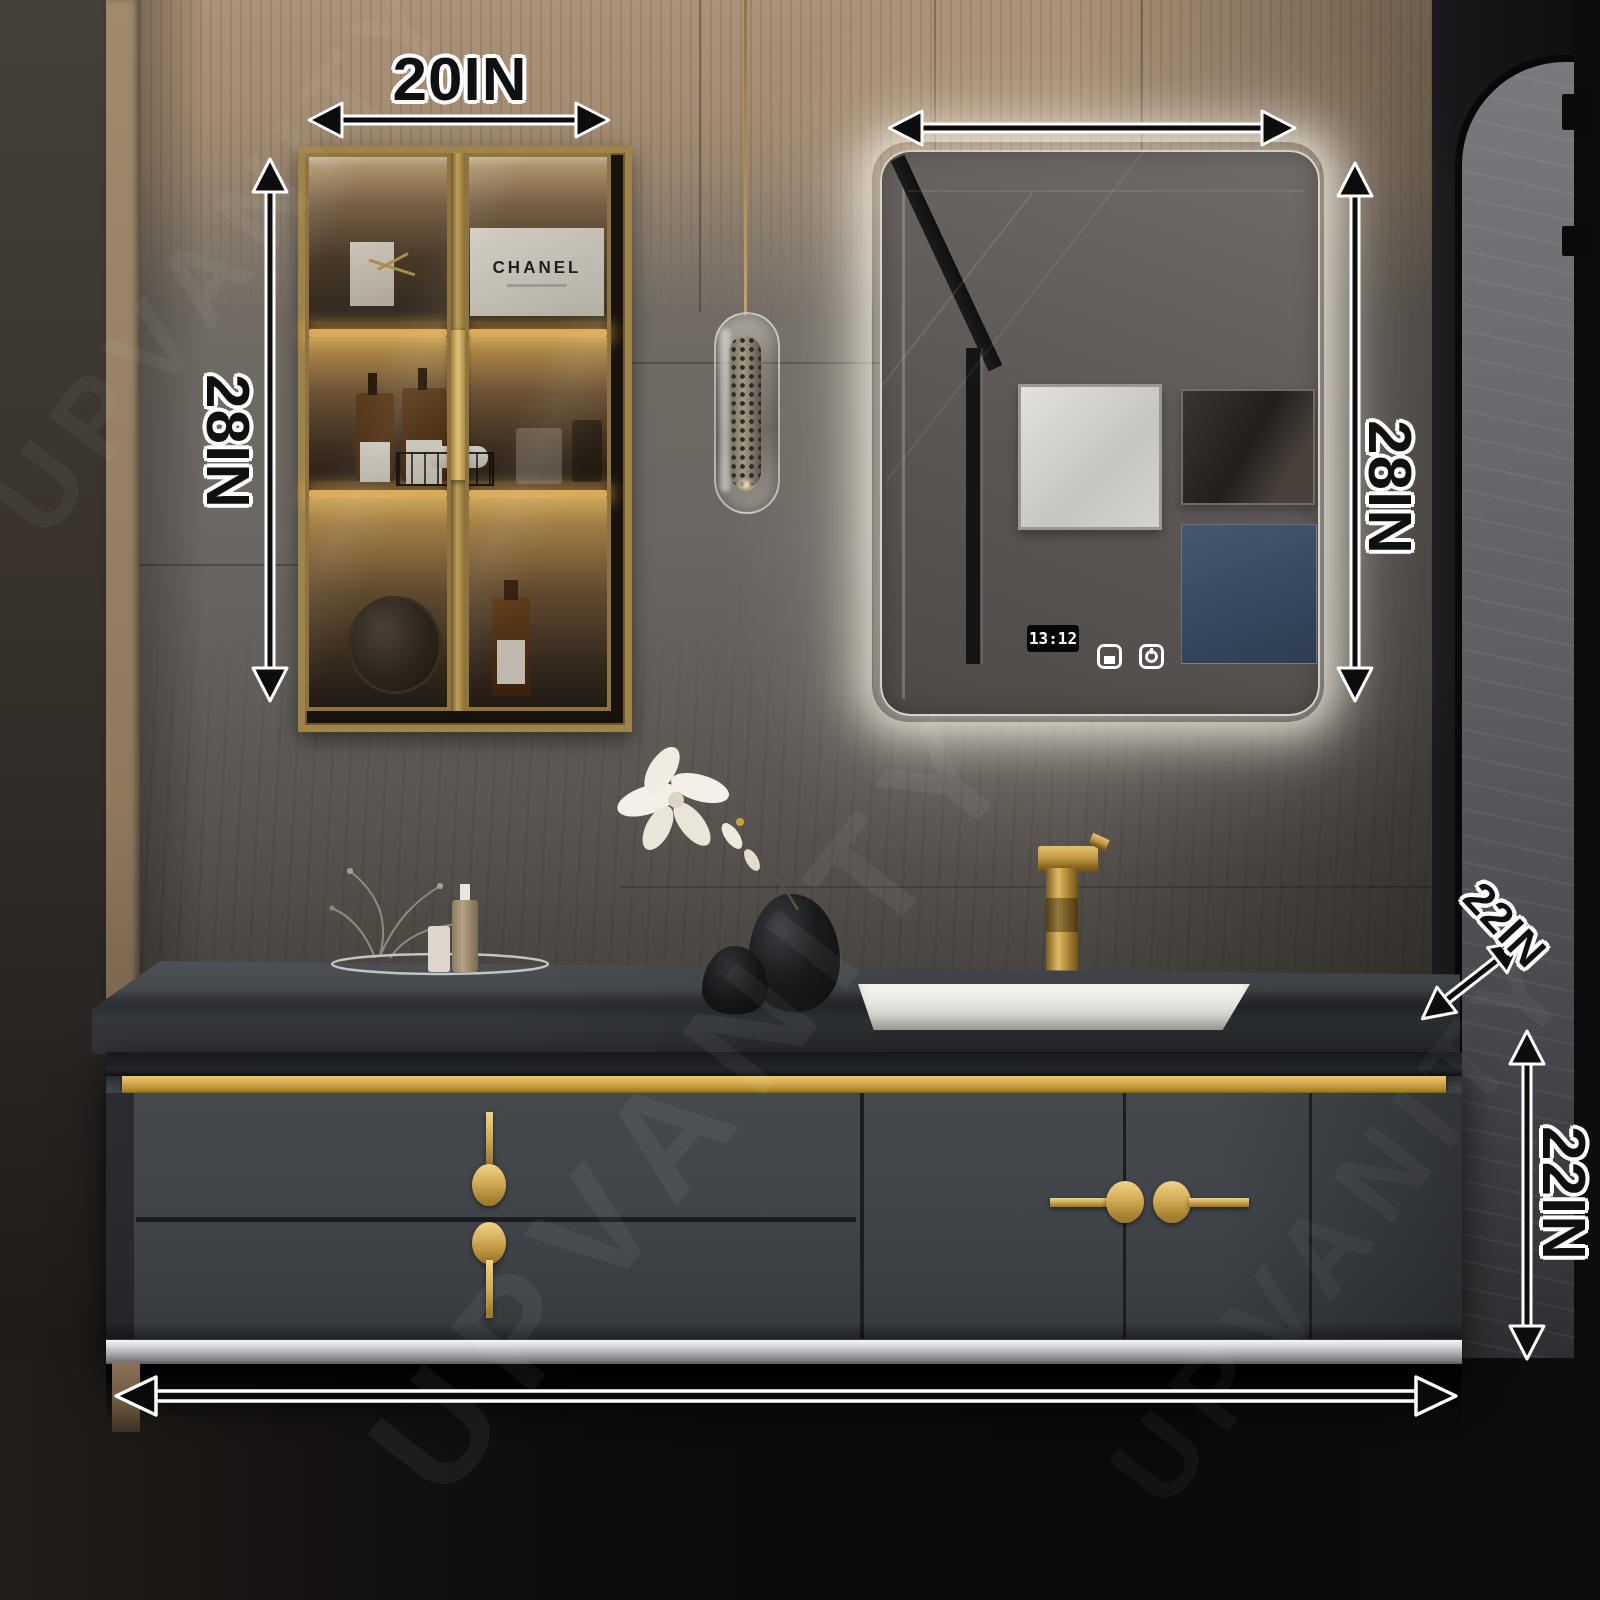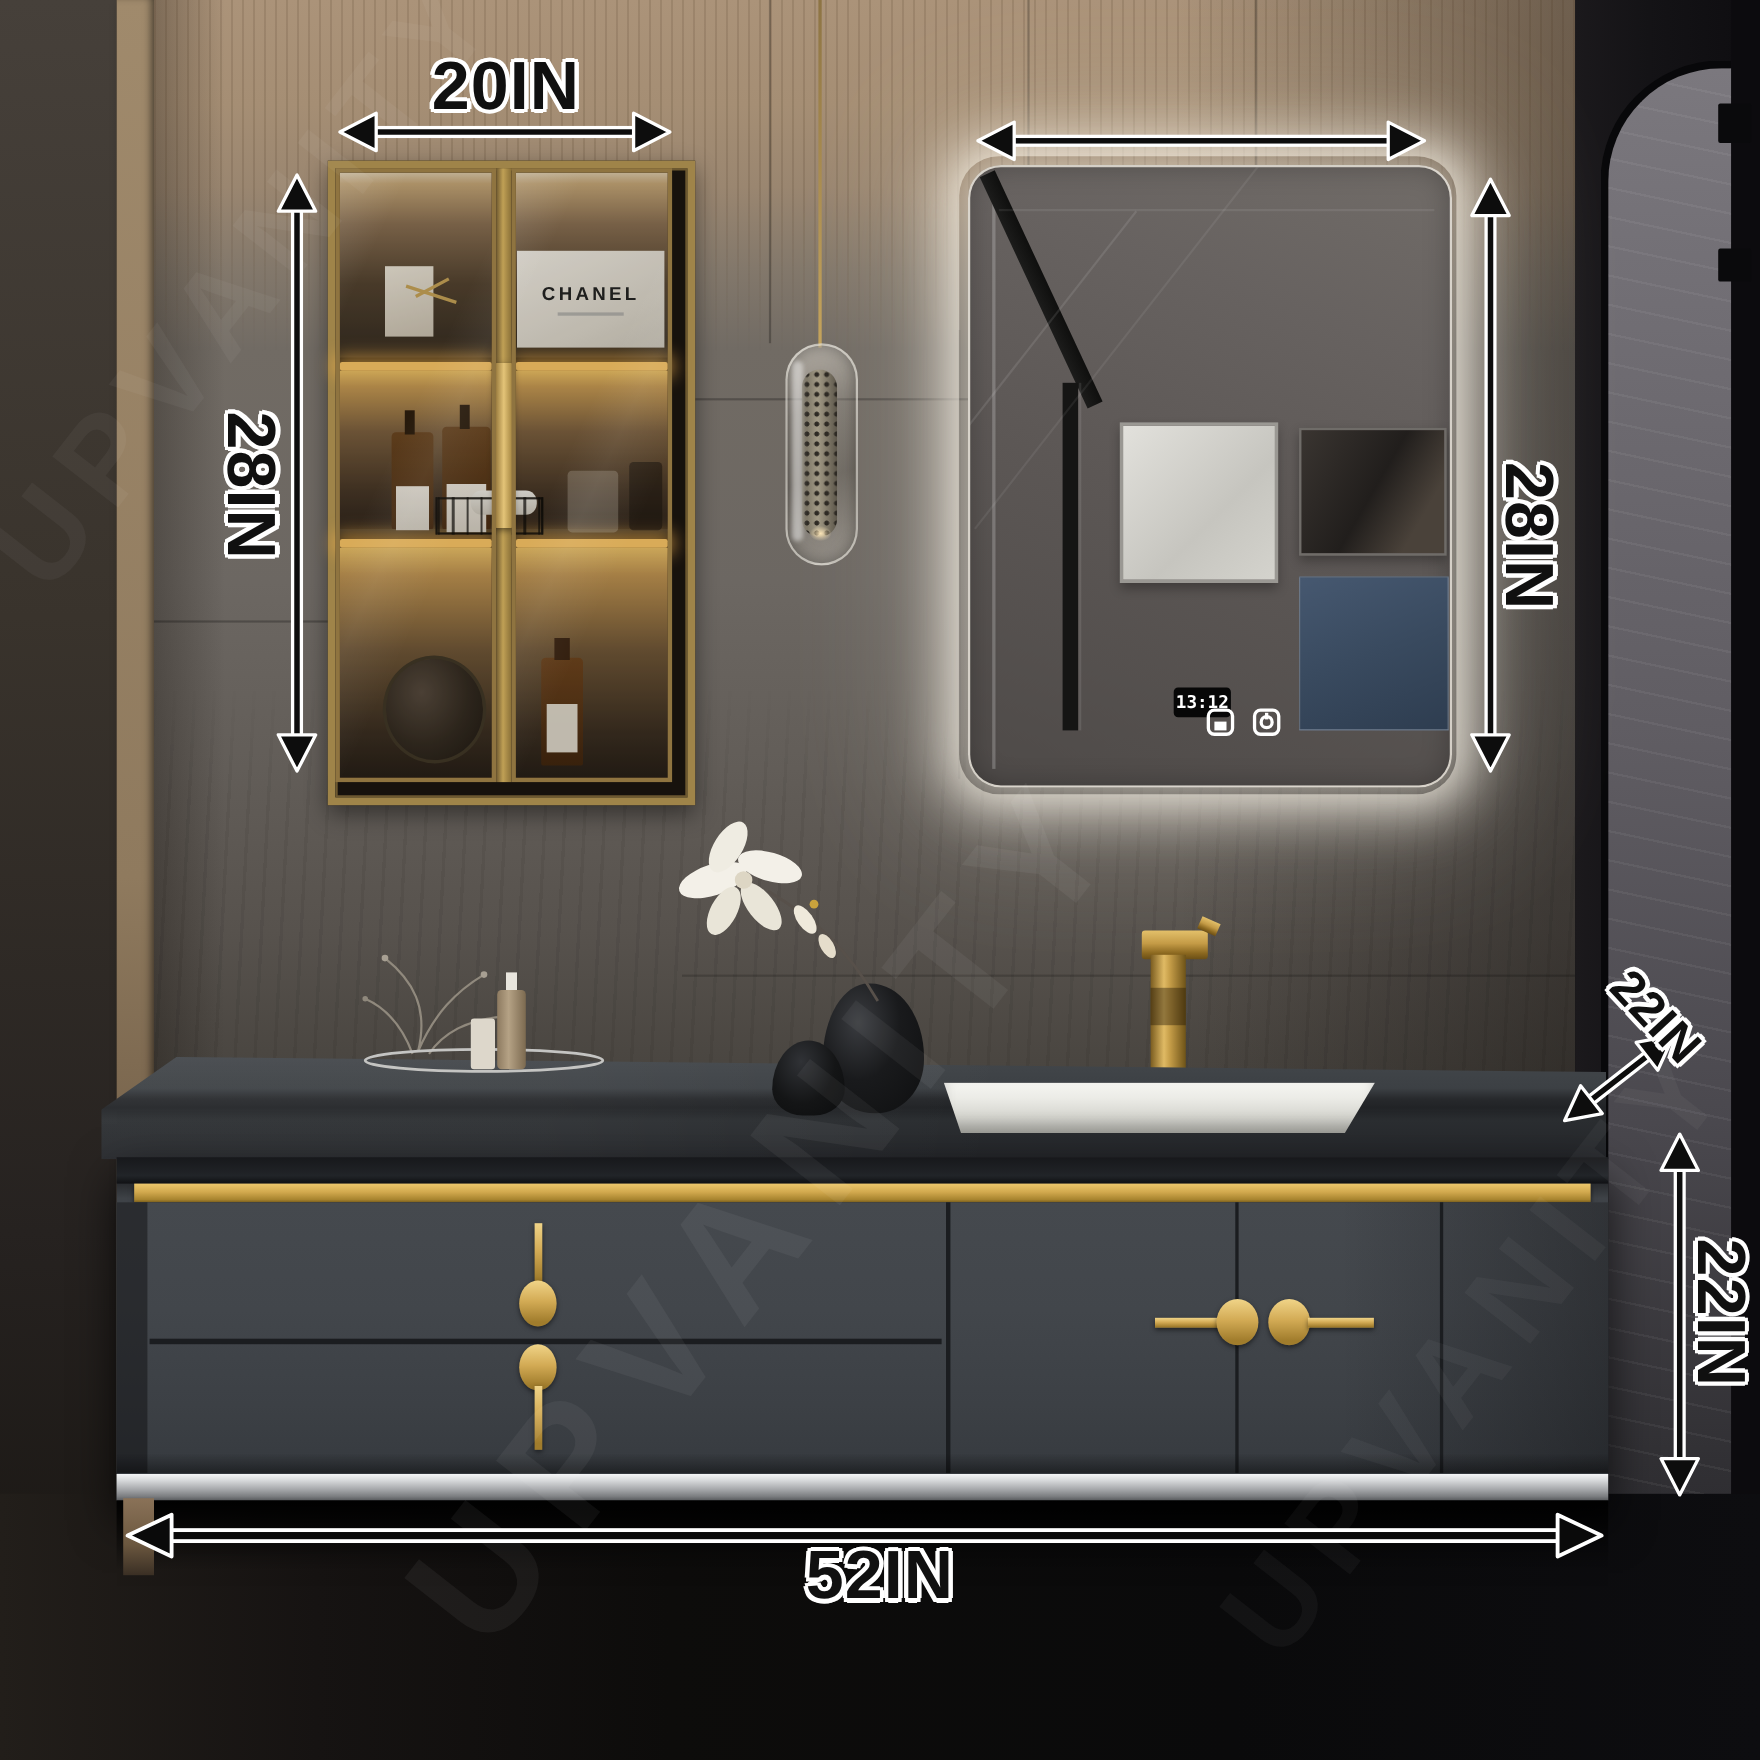--- a/index.html
+++ b/index.html
@@ -104,21 +104,21 @@
   #mirror .refl-vbar{left:84px;top:196px;width:14px;height:316px;background:#151514;}
   .mstreak{background:rgba(255,255,255,.1);transform-origin:50% 0;}
   #art-white{left:136px;top:232px;width:138px;height:140px;border:3px solid #9a9893;
     background:linear-gradient(135deg,#e2e1dc,#c6c5bf 60%,#d4d3cd);box-shadow:0 5px 10px rgba(0,0,0,.3);}
   #art-bronze{left:299px;top:237px;width:130px;height:112px;border:2px solid #6f6c68;
     background:linear-gradient(120deg,#3a3531,#211e1c 50%,#4a423a 80%);box-shadow:0 5px 10px rgba(0,0,0,.3);}
   #art-blue{left:299px;top:372px;width:134px;height:138px;border:1px solid rgba(255,255,255,.25);
     background:linear-gradient(160deg,#465870,#394a5f 50%,#2e3d50);}
   #clock{left:145px;top:473px;width:52px;height:27px;background:#070707;border-radius:4px;
     color:#fff;font-family:"DejaVu Sans Mono",monospace;font-weight:bold;font-size:16px;
-    display:flex;align-items:center;justify-content:center;margin-left:40px;}
+    display:flex;align-items:center;justify-content:center;}
   .touch-icon{width:25px;height:25px;border:3px solid #fff;border-radius:7px;box-sizing:border-box;}
   #icon-defog .pad{position:absolute;left:4px;top:9px;width:11px;height:8px;background:#fff;}
   #icon-power .ring{position:absolute;left:3px;top:3px;width:13px;height:13px;border:3px solid #fff;
     border-radius:50%;box-sizing:border-box;}
   #icon-power .tick{position:absolute;left:8px;top:1px;width:3px;height:6px;background:#fff;}
 
   
   #counter{left:92px;top:956px;width:1368px;height:98px;
     clip-path:polygon(0 54%,5% 5%,100% 19%,100% 100%,0 100%);
     background:linear-gradient(180deg,#44484c 0%,#3c4044 34%,#27292c 44%,#212326 52%,#2b2e31 64%,#24262a 100%);}
@@ -382,15 +382,14 @@
   <div class="abs z50 dim dimv" style="left:196px;top:316px;width:64px;height:250px">
       <span>28IN</span>
     </div>
   <div class="abs z50 dim dimv" style="left:1358px;top:362px;width:64px;height:250px">
       <span>28IN</span>
     </div>
   <div class="abs z50 dim" style="left:1440px;top:900px;width:130px;height:50px;transform:rotate(47deg);font-size:44px">22IN</div>
   <div class="abs z50 dim dimv" style="left:1532px;top:1068px;width:64px;height:250px">
       <span>22IN</span>
     </div>
-  <div class="abs z50 dim" style="left:666px;top:1404px;width:268px;height:56px">52IN</div>
 
 </div>
 
 </body></html>

